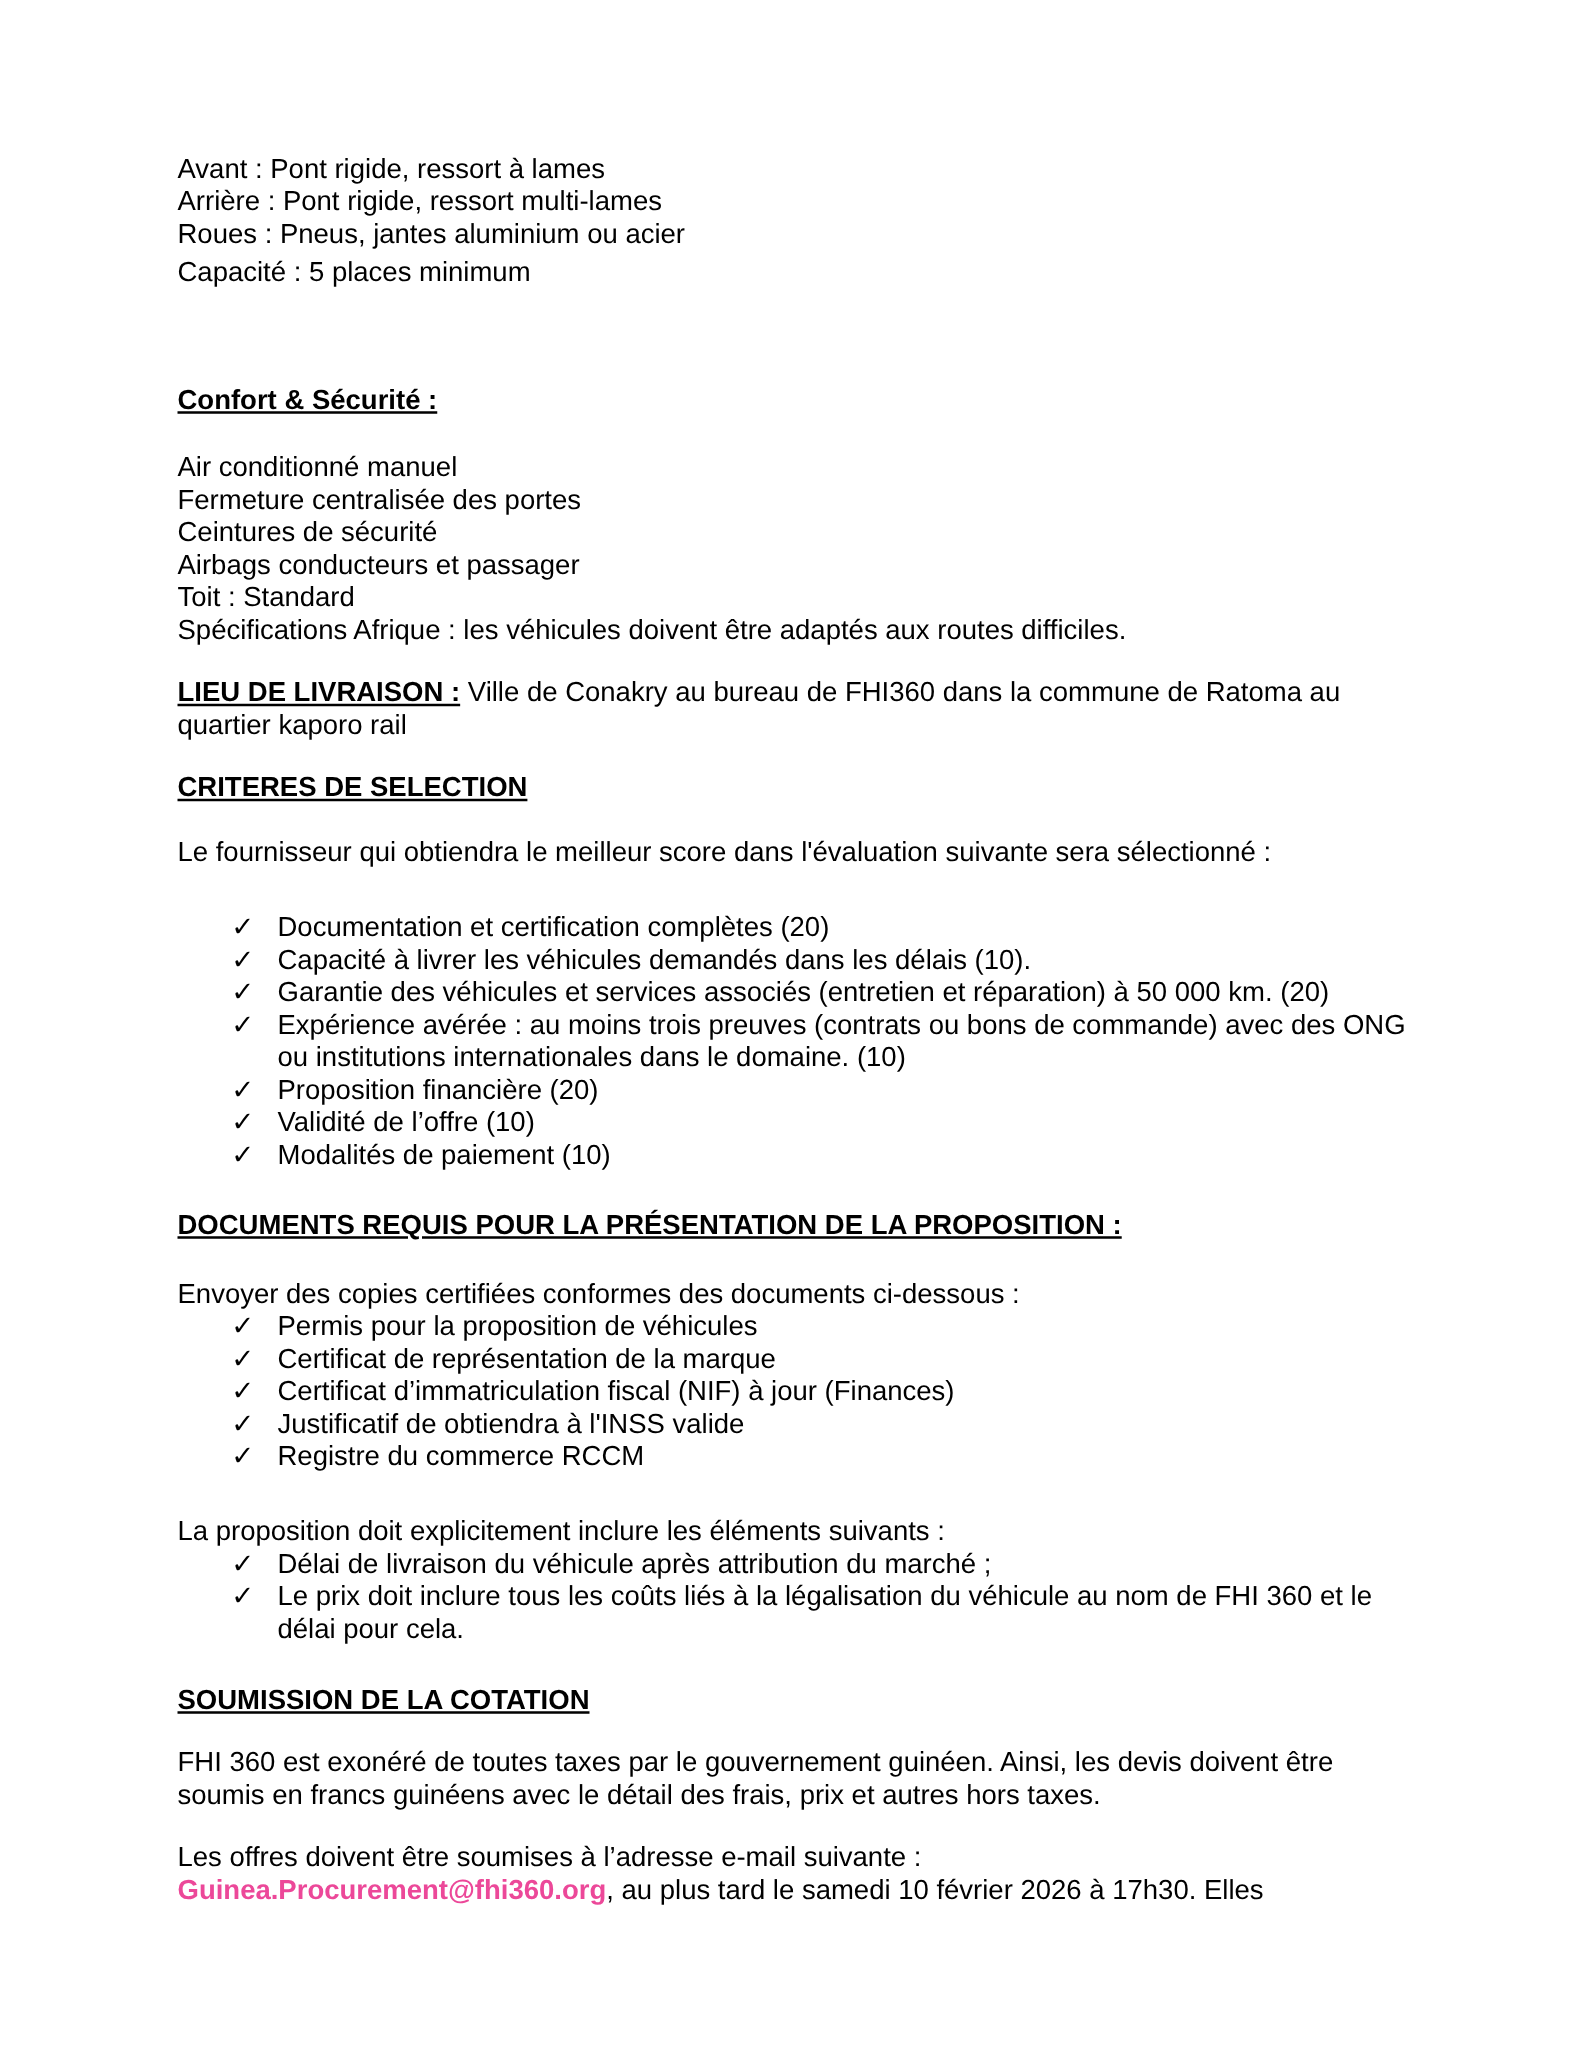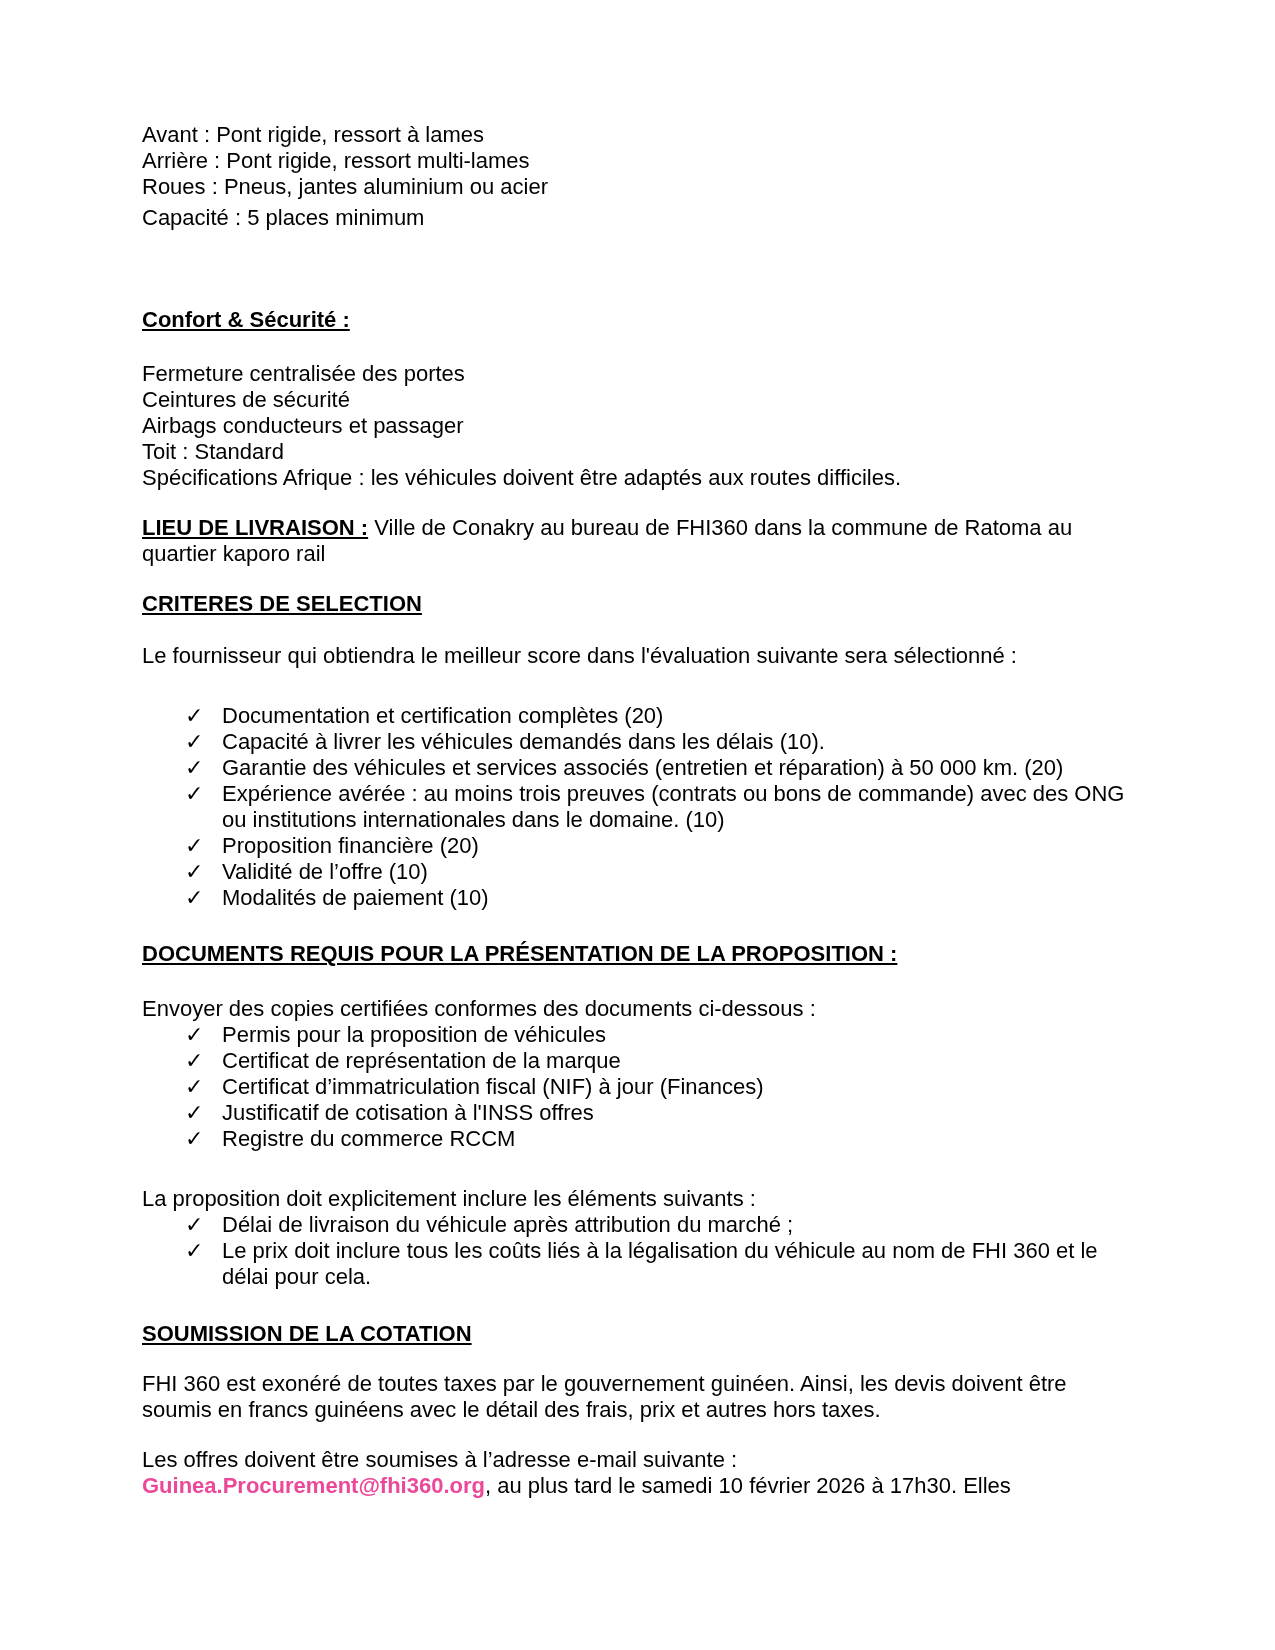--- a/index.html
+++ b/index.html
@@ -77,20 +77,21 @@
 
 <div class="page">
 
   <p>Avant : Pont rigide, ressort à lames</p>
   <p>Arrière : Pont rigide, ressort multi-lames</p>
   <p>Roues : Pneus, jantes aluminium ou acier</p>
   <p class="capacity">Capacité : 5 places minimum</p>
 
   <h2 class="h h-confort">Confort &amp; Sécurité :</h2>
   <div class="block-confort">
+    <p>Air conditionné manuel</p>
     <p>Fermeture centralisée des portes</p>
     <p>Ceintures de sécurité</p>
     <p>Airbags conducteurs et passager</p>
     <p>Toit : Standard</p>
     <p>Spécifications Afrique : les véhicules doivent être adaptés aux routes difficiles.</p>
   </div>
 
   <p class="para-lieu">
     <span class="label-bold-underline">LIEU DE LIVRAISON :</span><span> Ville de Conakry au bureau de FHI360 dans la commune de Ratoma au quartier kaporo rail</span>
   </p>
@@ -140,21 +141,21 @@
     <div class="check-item">
       <span class="mark">✓</span>
       <span class="txt">Certificat de représentation de la marque</span>
     </div>
     <div class="check-item">
       <span class="mark">✓</span>
       <span class="txt">Certificat d’immatriculation fiscal (NIF) à jour (Finances)</span>
     </div>
     <div class="check-item">
       <span class="mark">✓</span>
-      <span class="txt">Justificatif de cotisation à l'INSS offres</span>
+      <span class="txt">Justificatif de obtiendra à l'INSS valide</span>
     </div>
     <div class="check-item">
       <span class="mark">✓</span>
       <span class="txt">Registre du commerce RCCM</span>
     </div>
   </div>
 
   <p class="para-second-intro">La proposition doit explicitement inclure les éléments suivants :</p>
 
   <div class="checklist">

